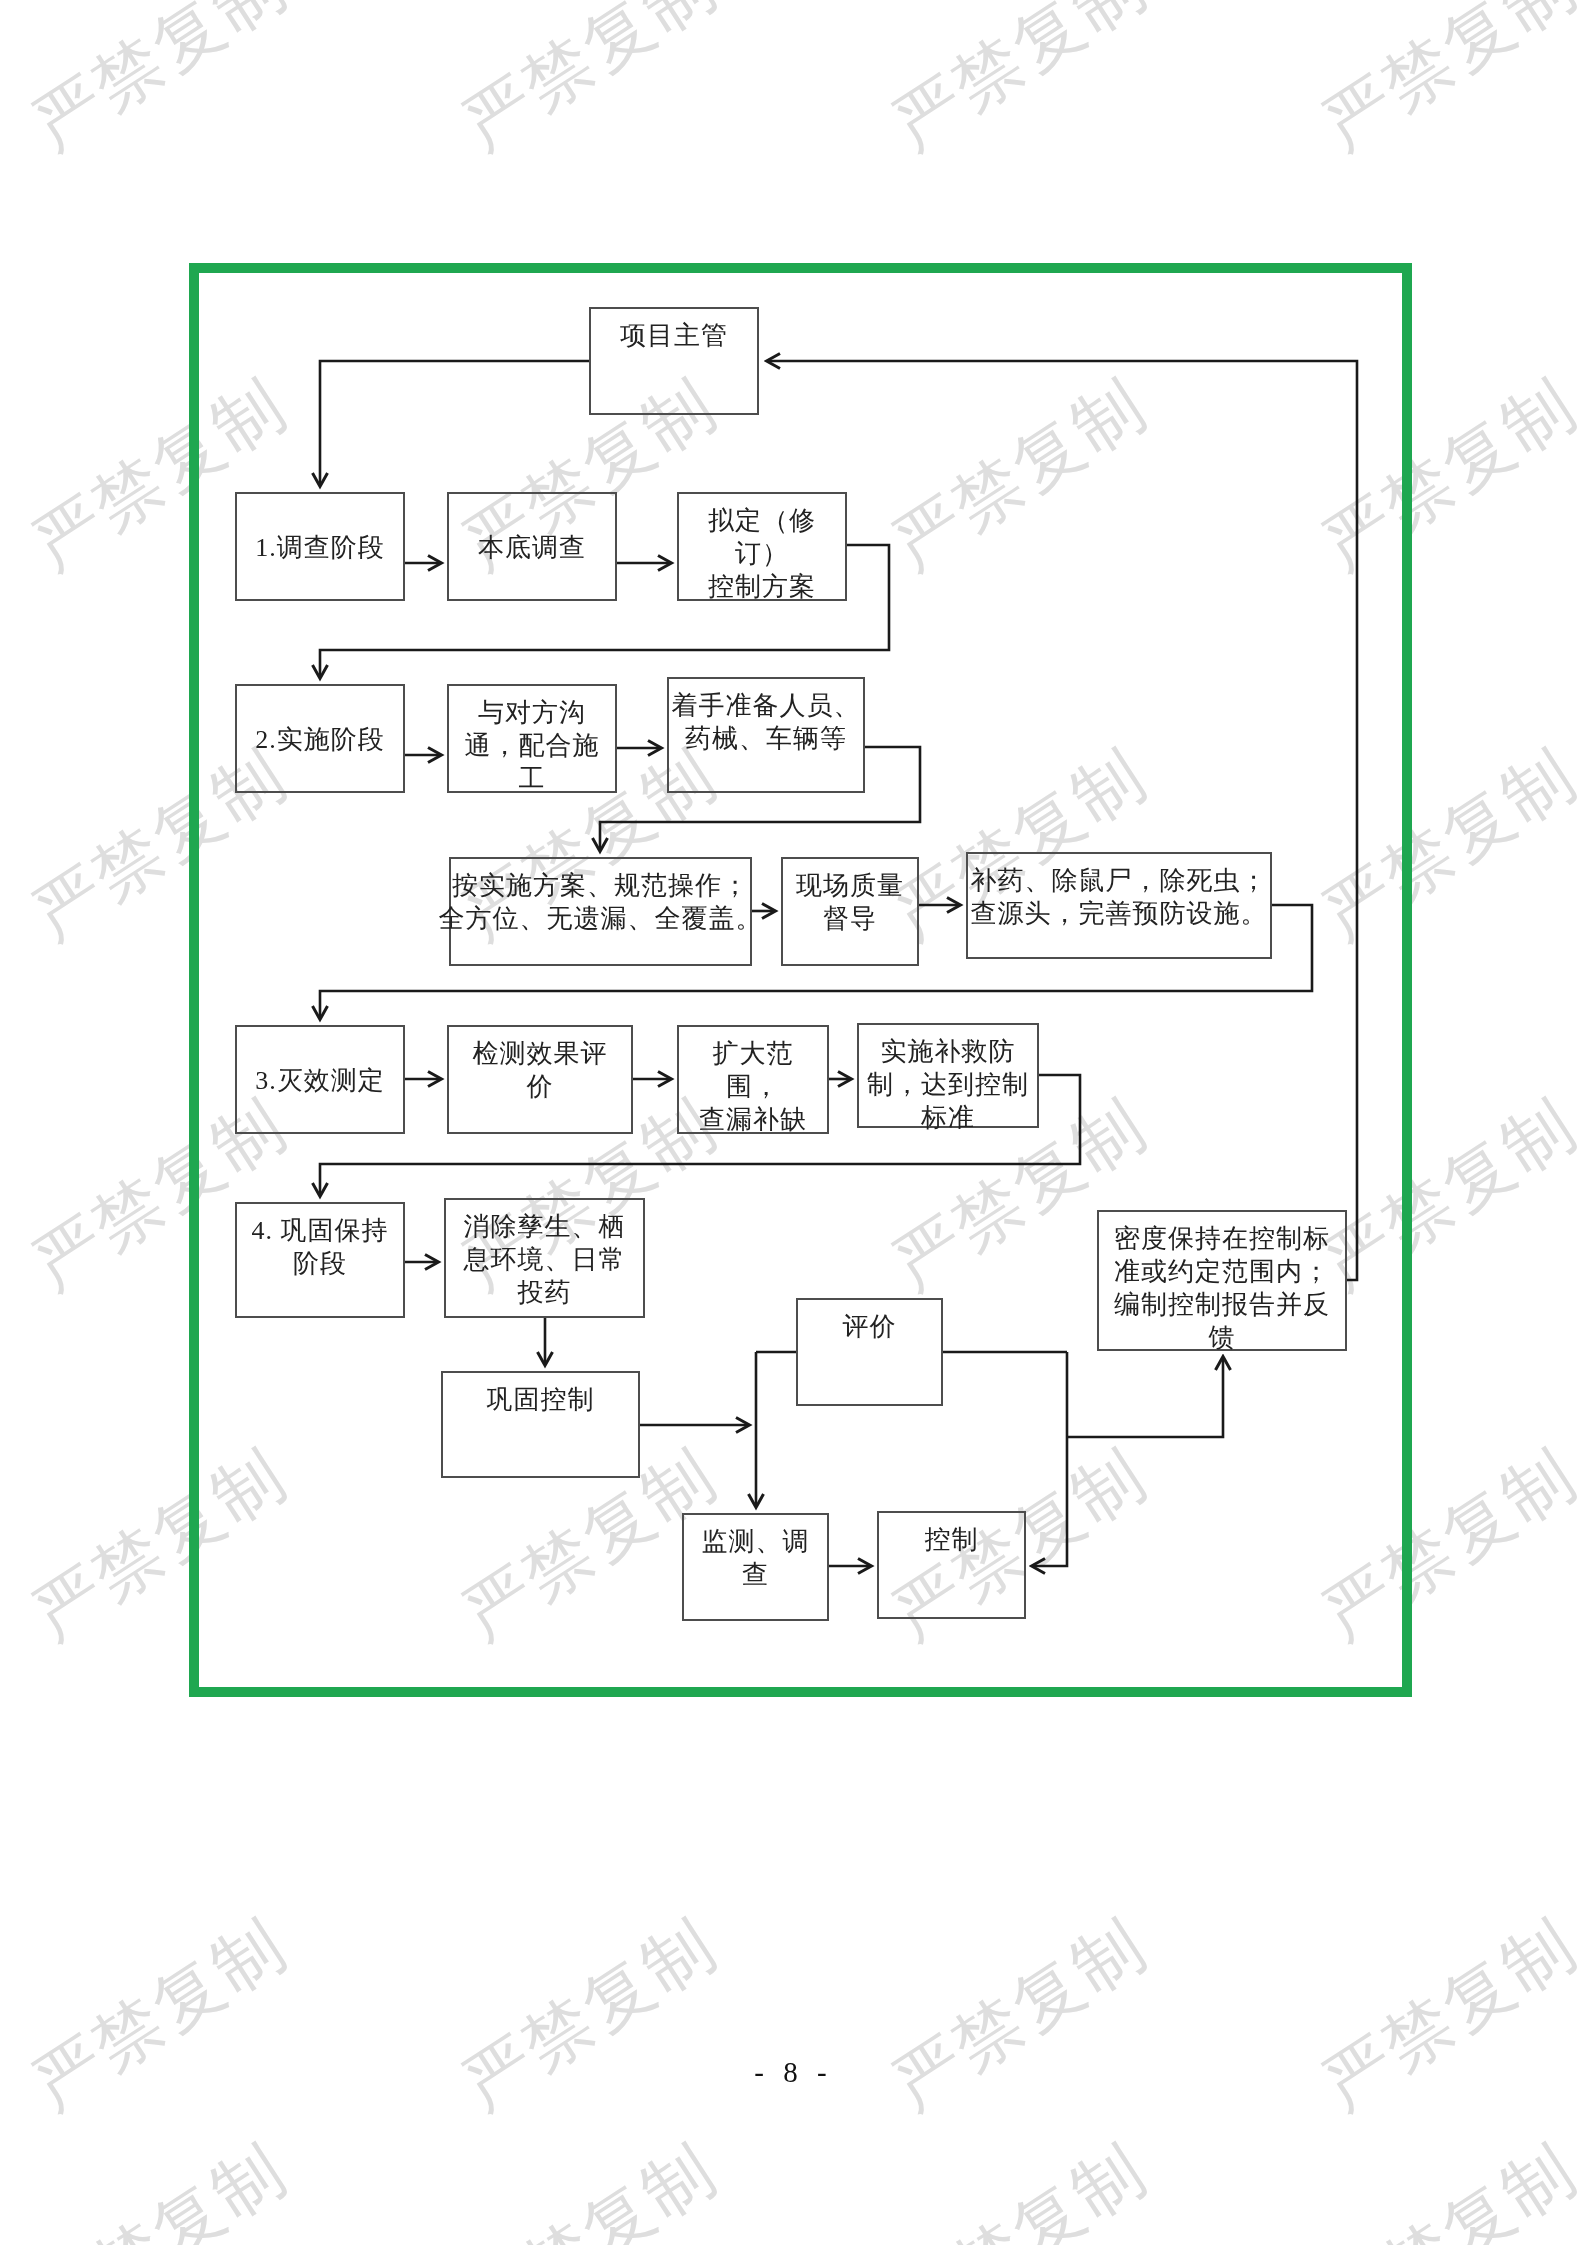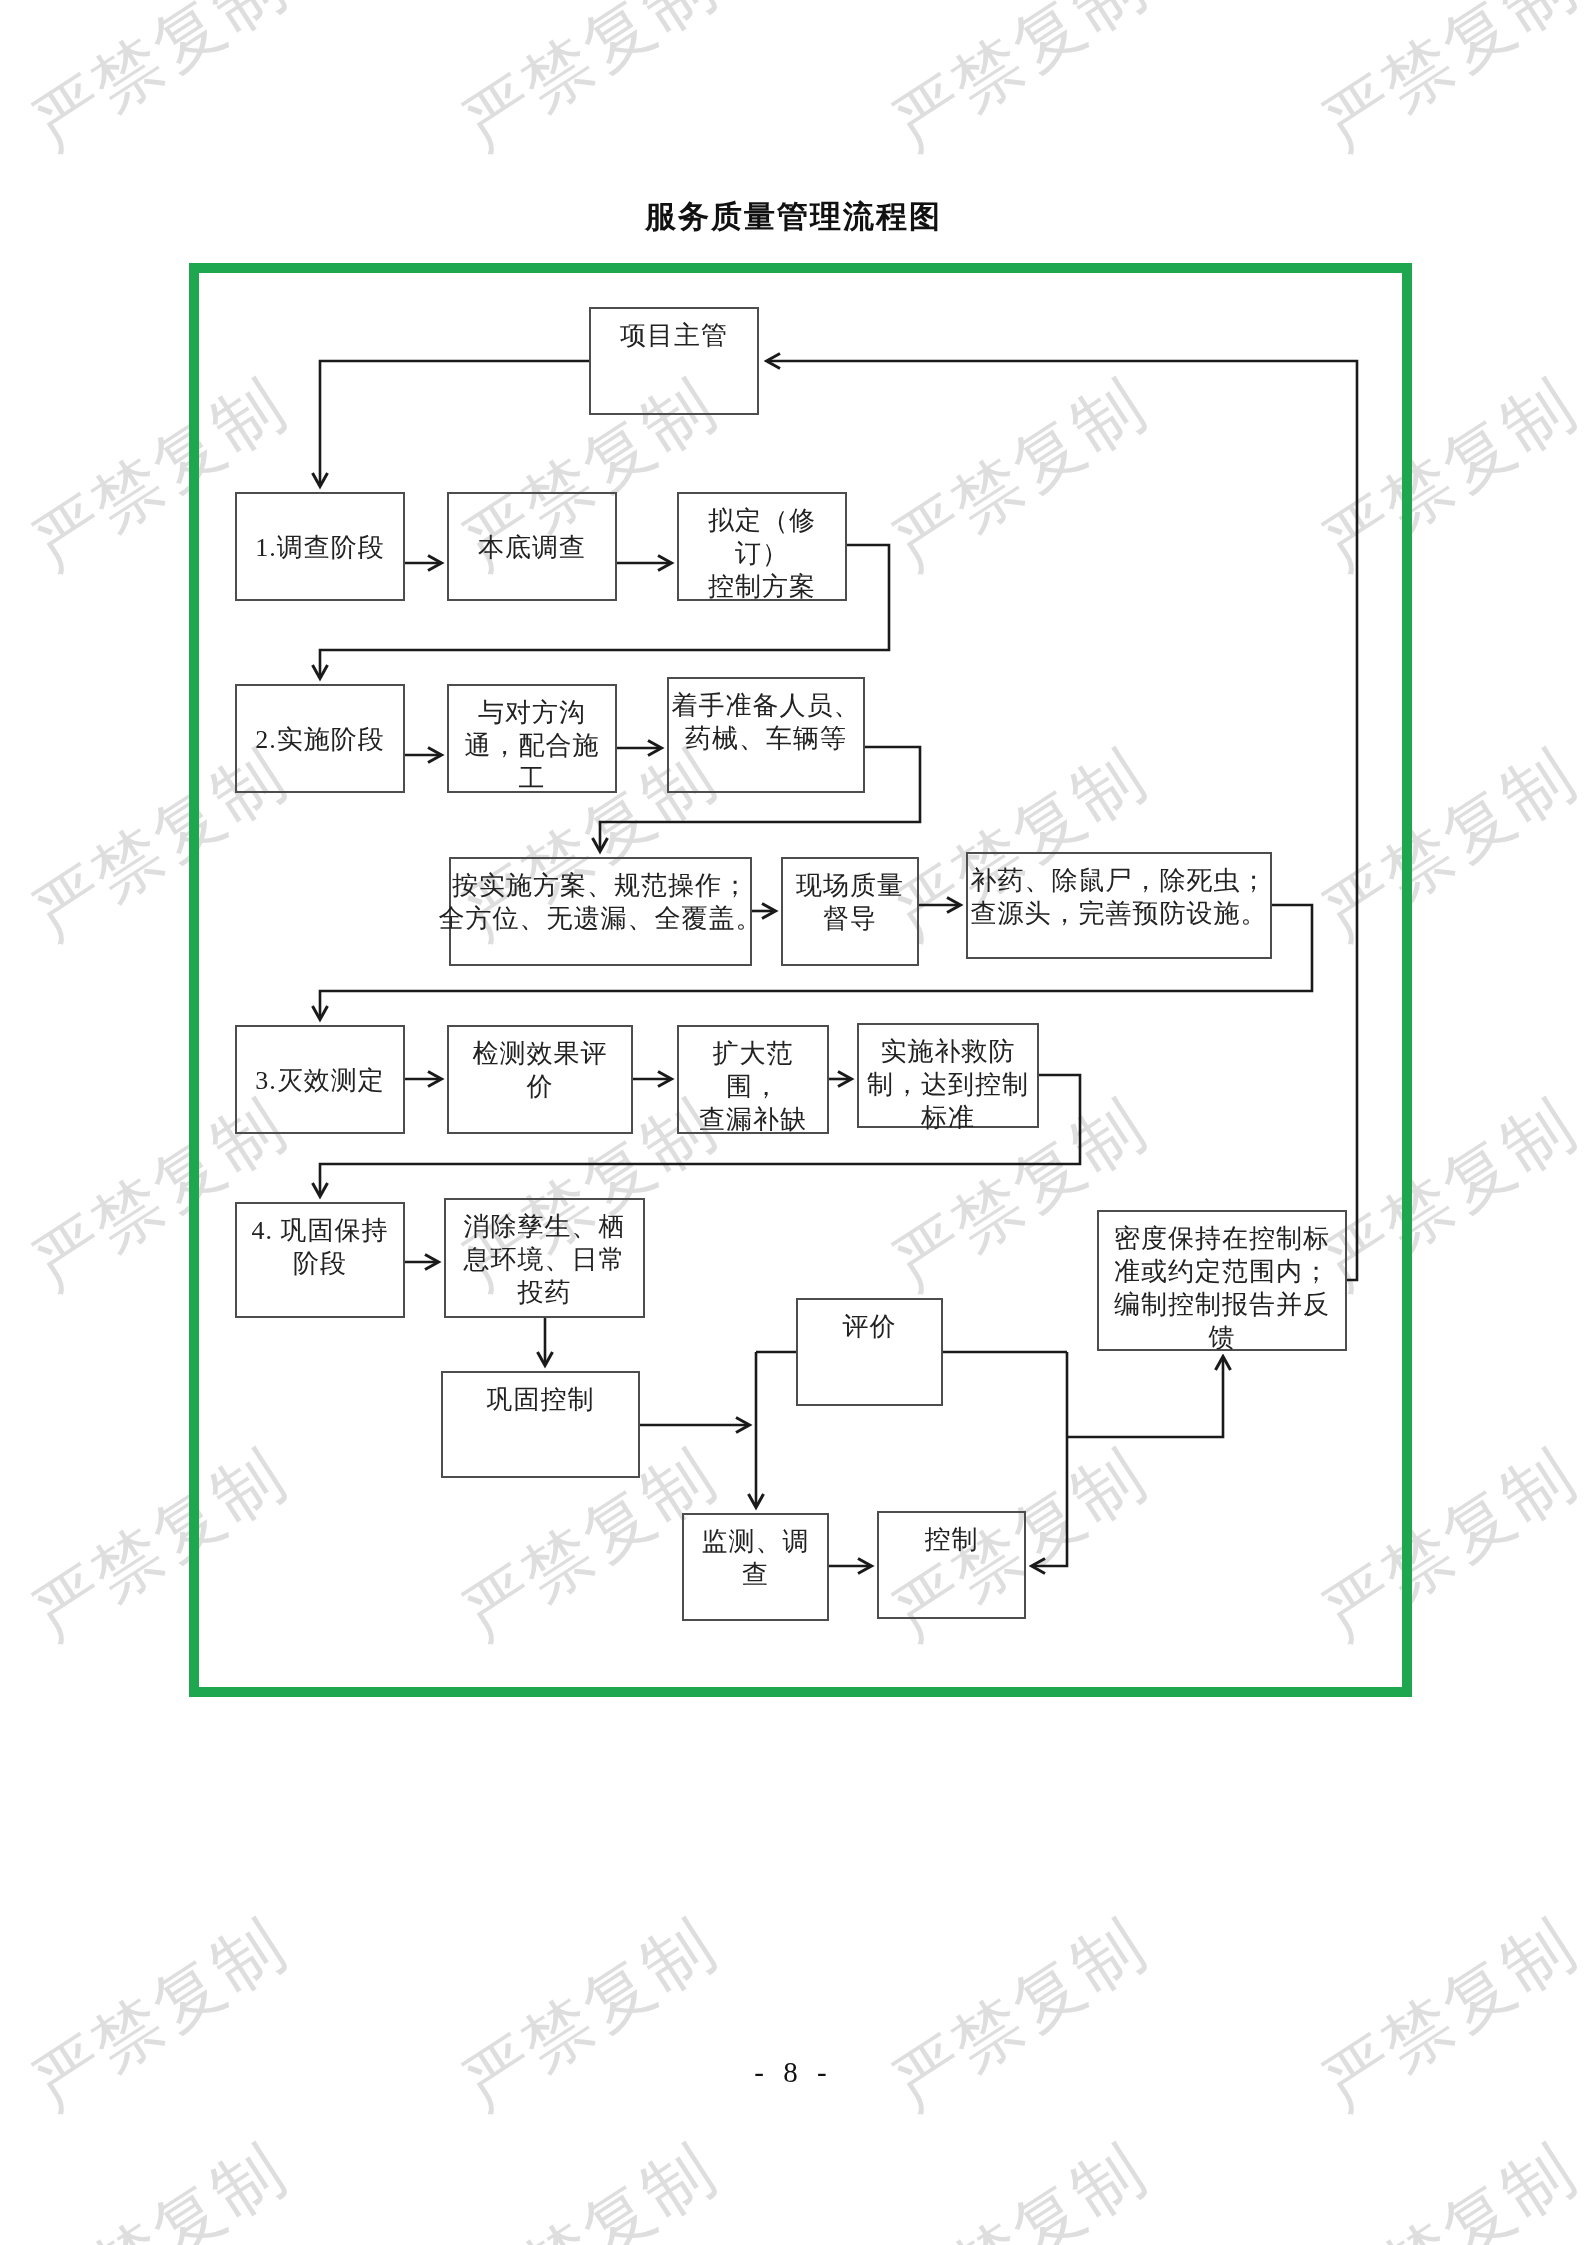--- a/index.html
+++ b/index.html
@@ -61,21 +61,20 @@
       <span style="left: 1450px; top: 1545px; color: rgb(222, 222, 222);">严禁复制</span>
       <span style="left: 160px; top: 2015px; color: rgb(222, 222, 222);">严禁复制</span>
       <span style="left: 590px; top: 2015px; color: rgb(222, 222, 222);">严禁复制</span>
       <span style="left: 1020px; top: 2015px; color: rgb(222, 222, 222);">严禁复制</span>
       <span style="left: 1450px; top: 2015px; color: rgb(222, 222, 222);">严禁复制</span>
       <span style="left: 160px; top: 2240px; color: rgb(222, 222, 222);">严禁复制</span>
       <span style="left: 590px; top: 2240px; color: rgb(222, 222, 222);">严禁复制</span>
       <span style="left: 1020px; top: 2240px; color: rgb(222, 222, 222);">严禁复制</span>
       <span style="left: 1450px; top: 2240px; color: rgb(222, 222, 222);">严禁复制</span>
     </div>
-  <h1 class="title">服务质量管理流程图</h1>
   <div class="green-frame"></div>
   <svg class="flow" id="flow-svg" viewBox="0 0 1587 2245">
       <defs>
         <marker id="arrow" viewBox="0 0 12 12" refX="9" refY="6" markerWidth="18" markerHeight="18" markerUnits="userSpaceOnUse" orient="auto">
           <path d="M1 1 L10 6 L1 11" fill="none" stroke="#1a1a1a" stroke-width="2"></path>
         </marker>
       </defs>
       <path d="M1346 1280 H1357 V361 H768" fill="none" stroke="#1a1a1a" stroke-width="2.6" marker-end="url(#arrow)"></path>
       <path d="M590 361 H320 V485" fill="none" stroke="#1a1a1a" stroke-width="2.6" marker-end="url(#arrow)"></path>
       <path d="M404 563 H440" fill="none" stroke="#1a1a1a" stroke-width="2.6" marker-end="url(#arrow)"></path>

